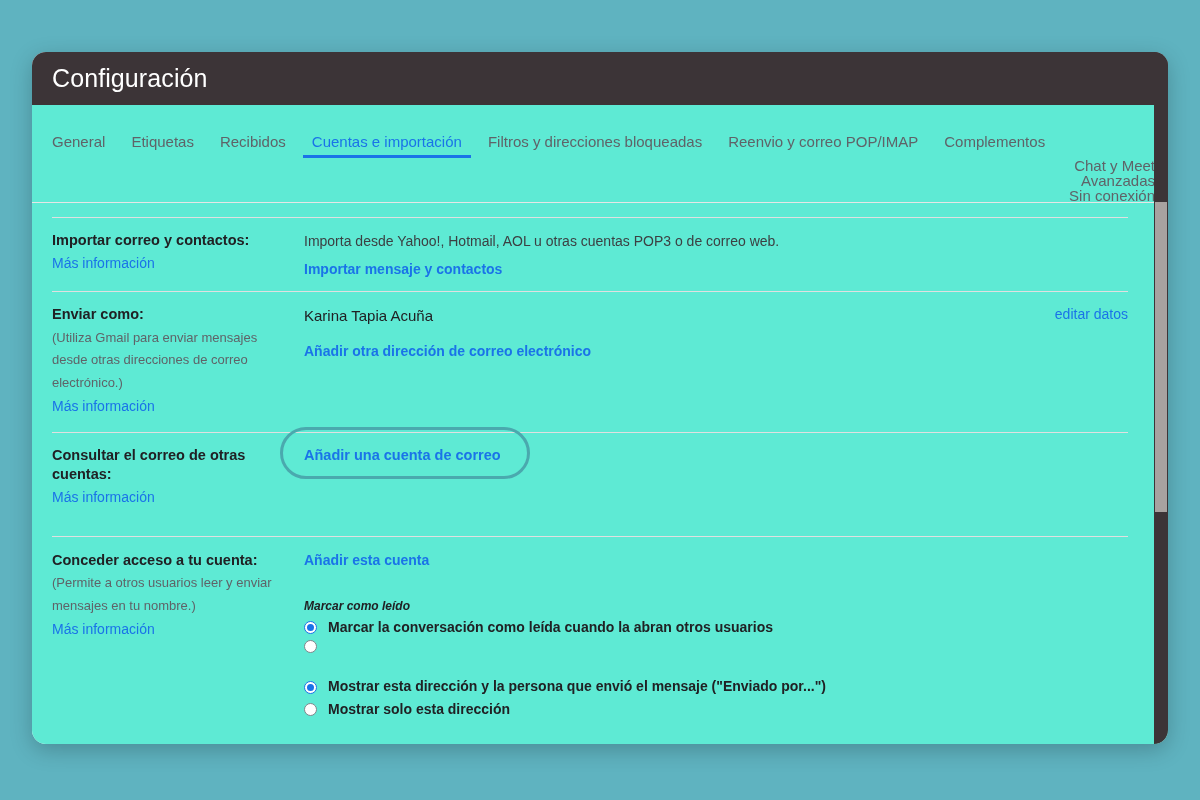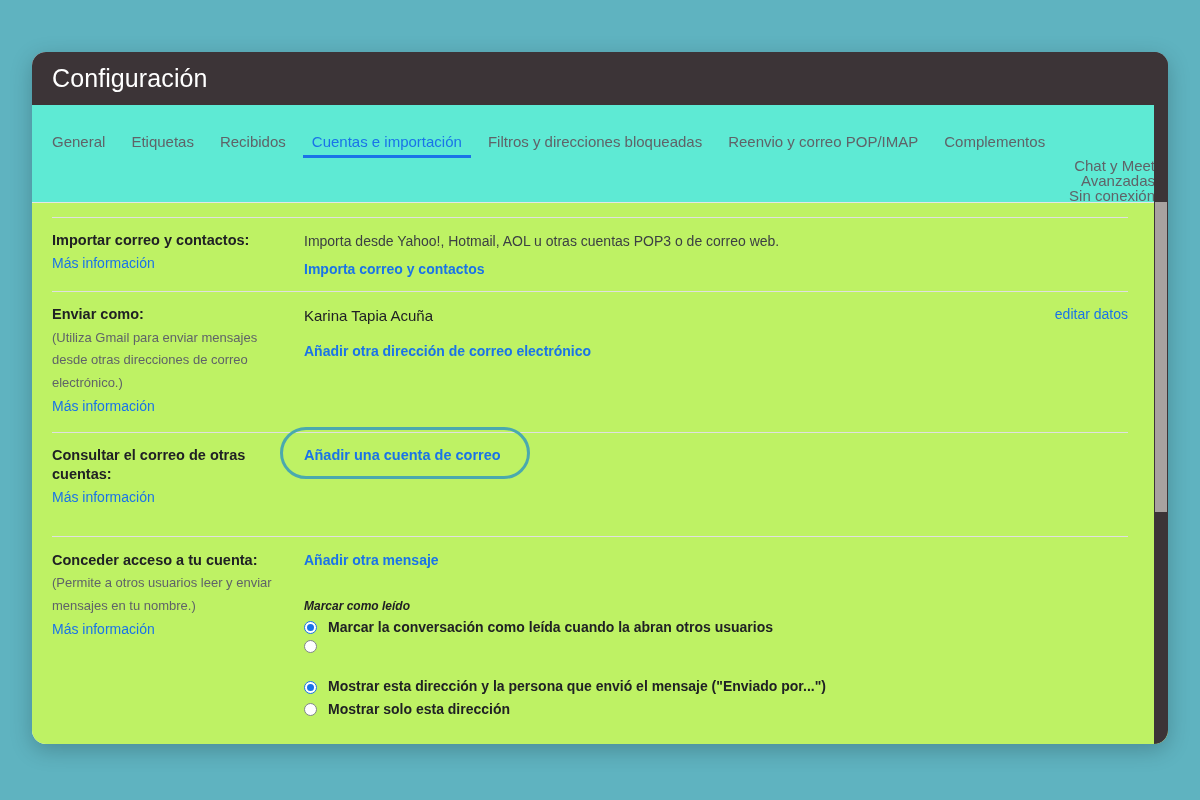--- a/index.html
+++ b/index.html
@@ -80,21 +80,21 @@
     bottom: 0;
     height: 3px;
     background: #1a73e8;
   }
   .tabrow.row2 .tab { padding-bottom: 0; }
 
   
   .content-wrap {
     position: relative;
     height: 551px;
-    background: #bef264;
+    background: #5eead4;
     overflow: hidden;
   }
   .content {
     position: absolute;
     left: 0;
     top: 0;
     right: 14px;
     padding: 0 26px 0 20px;
   }
 
@@ -304,21 +304,21 @@
       <div class="divider"></div>
 
       <div class="row">
         <div class="col-label">
           <div class="label-title">Importar correo y contactos:</div>
           <a class="link more">Más información</a>
         </div>
         <div class="col-body">
           <div class="body-text">Importa desde Yahoo!, Hotmail, AOL u otras cuentas POP3 o de correo web.</div>
           <div class="gap-8"></div>
-          <a class="link bold">Importa correo y contactos</a>
+          <a class="link bold">Importar mensaje y contactos</a>
         </div>
       </div>
       <div class="divider"></div>
 
       <div class="row">
         <div class="col-label">
           <div class="label-title">Enviar como:</div>
           <div class="label-note">(Utiliza Gmail para enviar mensajes desde otras direcciones de correo electrónico.)</div>
           <a class="link more">Más información</a>
         </div>
@@ -342,21 +342,21 @@
       </div>
       <div class="divider"></div>
 
       <div class="row" style="padding-top:14px;">
         <div class="col-label">
           <div class="label-title">Conceder acceso a tu cuenta:</div>
           <div class="label-note">(Permite a otros usuarios leer y enviar mensajes en tu nombre.)</div>
           <a class="link more">Más información</a>
         </div>
         <div class="col-body">
-          <a class="link bold">Añadir otra mensaje</a>
+          <a class="link bold">Añadir esta cuenta</a>
 
           <div class="radio-group" style="margin-top:30px;">
             <div class="group-title">Marcar como leído</div>
             <label class="radio-line">
               <span class="radio checked"></span>
               <span class="radio-text">Marcar la conversación como leída cuando la abran otros usuarios</span>
             </label>
             <label class="radio-line">
               <span class="radio"></span>
             </label>

